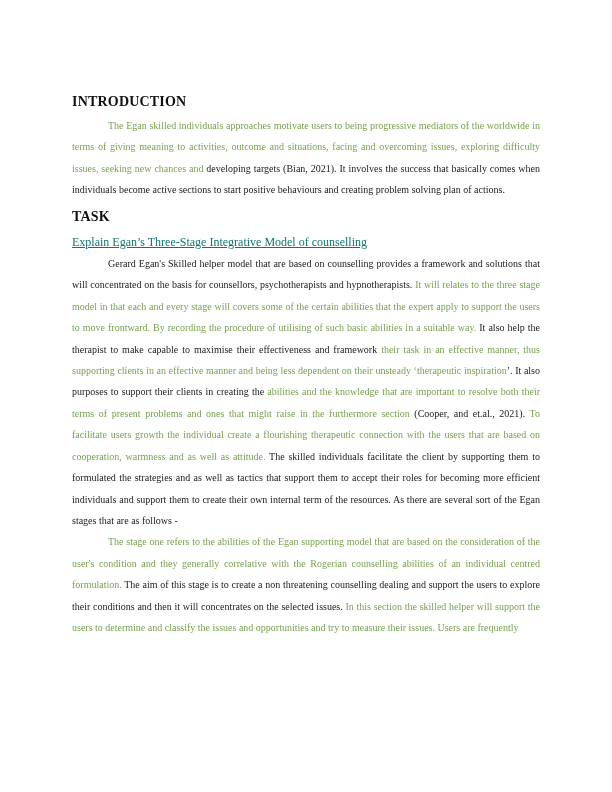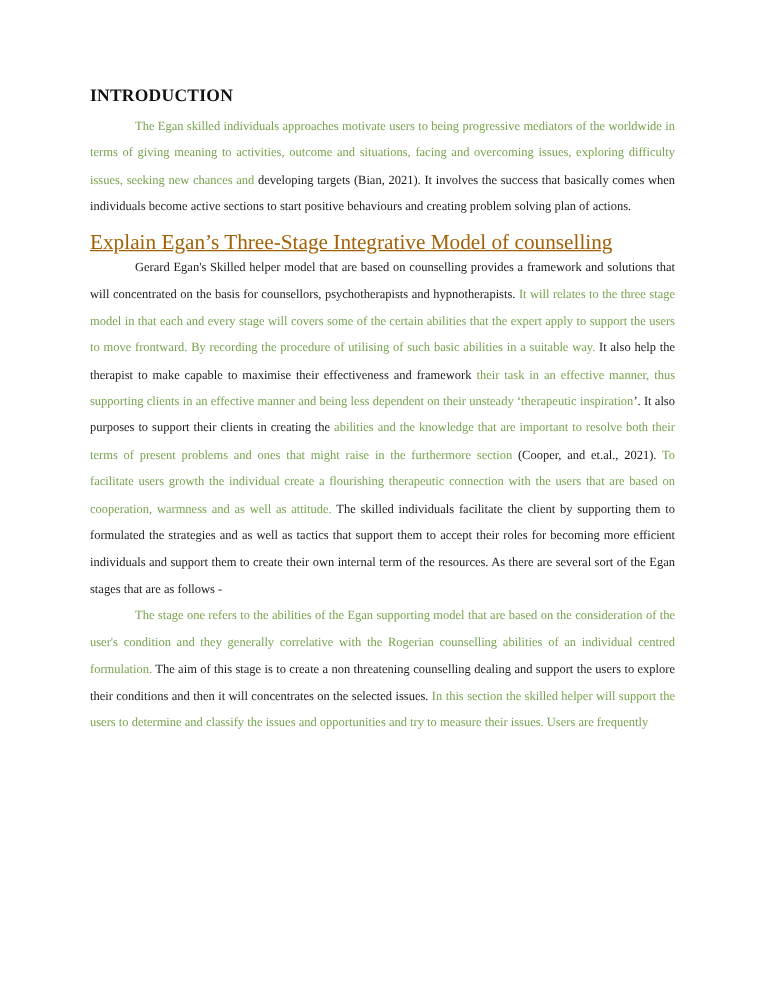--- a/index.html
+++ b/index.html
@@ -6,42 +6,42 @@
     margin: 0;
     padding: 0;
     background: #ffffff;
   }
   .page {
     position: relative;
     width: 612px;
     height: 792px;
     background: #ffffff;
     box-sizing: border-box;
-    padding: 68px 72px 0 72px;
+    padding: 92px 72px 0 72px;
     font-family: "Liberation Serif", "DejaVu Serif", serif;
     color: #1a1a1a;
     overflow: hidden;
   }
   .heading {
     font-size: 14px;
     line-height: 19px;
     font-weight: bold;
     color: #111111;
     margin: 0;
     letter-spacing: 0.2px;
   }
   .heading.task-heading { margin-top: 6px; }
   .subheading {
-    font-size: 17px;
+    font-size: 12px;
     line-height: 21.4px;
     font-weight: normal;
     text-decoration: underline;
     margin: 0;
     margin-top: 6px;
-    color: #a16207;
+    color: #0f766e;
   }
   .subheading.bold {
     font-weight: bold;
   }
   .para {
     font-size: 10px;
     line-height: 21.4px;
     text-align: justify;
     text-indent: 36px;
     margin: 0;
@@ -52,20 +52,21 @@
 </style>
 </head>
 <body>
 
 <div class="page">
 
   <div class="heading">INTRODUCTION</div>
 
   <p class="para"><span style="color: rgb(118, 162, 77);">The Egan skilled individuals approaches motivate users to being progressive mediators of the worldwide in terms of giving meaning to activities, outcome and situations, facing and overcoming issues, exploring difficulty issues, seeking new chances and </span><span style="color: rgb(26, 26, 26);">developing targets (Bian,  2021). It involves the success that basically comes when individuals become active sections to start positive behaviours and creating problem solving plan of actions.</span></p>
 
+  <div class="heading task-heading">TASK</div>
 
   <div class="subheading">Explain Egan’s Three-Stage Integrative Model of counselling</div>
 
   <p class="para flush"><span style="color: rgb(26, 26, 26);">Gerard Egan's Skilled helper model that are based on counselling provides a framework and solutions that will concentrated on the basis for counsellors, psychotherapists and hypnotherapists. </span><span style="color: rgb(118, 162, 77);">It will relates to the three stage model in that each and every stage will covers some of the certain abilities that the expert apply to support the users to move frontward. By recording the procedure of utilising of such basic abilities in a suitable way. </span><span style="color: rgb(26, 26, 26);">It also help the therapist to make capable to maximise their effectiveness and framework </span><span style="color: rgb(118, 162, 77);">their task in an effective manner, thus supporting clients in an effective manner and being less dependent on their unsteady ‘therapeutic inspiration</span><span style="color: rgb(26, 26, 26);">’. It also purposes to support their clients in creating the </span><span style="color: rgb(118, 162, 77);">abilities and the knowledge that are important to resolve both their terms of present problems and ones that might raise in the furthermore section </span><span style="color: rgb(26, 26, 26);">(Cooper, and et.al., 2021). </span><span style="color: rgb(118, 162, 77);">To facilitate users growth the individual create a flourishing therapeutic connection with the users that are based on cooperation, warmness and as well as attitude. </span><span style="color: rgb(26, 26, 26);">The skilled individuals facilitate the client by supporting them to formulated the strategies and as well as tactics that support them to accept their roles for becoming more efficient individuals and support them to create their own internal term of the resources. As there are several sort of the Egan stages that are as follows -</span></p>
 
 
   <p class="para flush"><span style="color: rgb(118, 162, 77);">The stage one refers to the abilities of the Egan supporting model that are based on the consideration of the user's condition and they generally correlative with the Rogerian counselling abilities of an individual centred formulation. </span><span style="color: rgb(26, 26, 26);">The aim of this stage is to create a non threatening counselling dealing and support the users to explore their conditions and then it will concentrates on the selected issues. </span><span style="color: rgb(118, 162, 77);">In this section the skilled helper will support the users to determine and classify the issues and opportunities and try to measure their issues. Users are frequently</span></p>
 
 </div>
 

